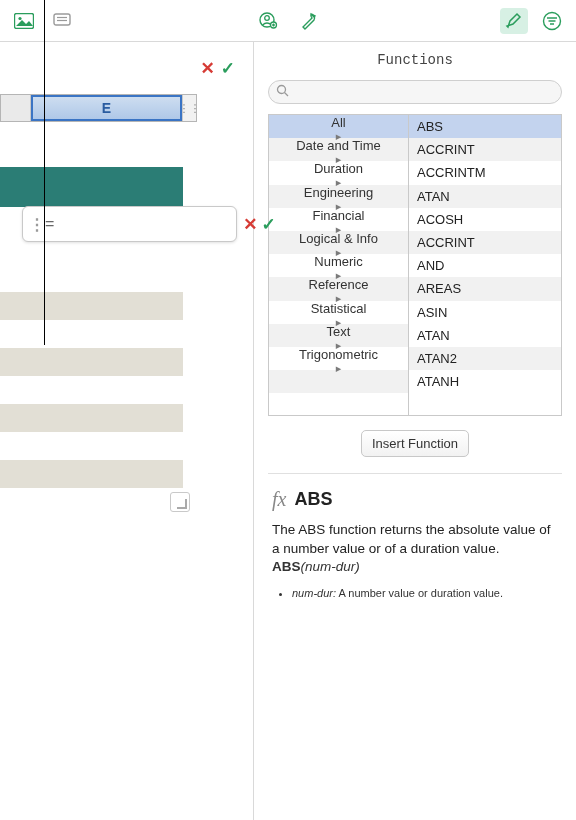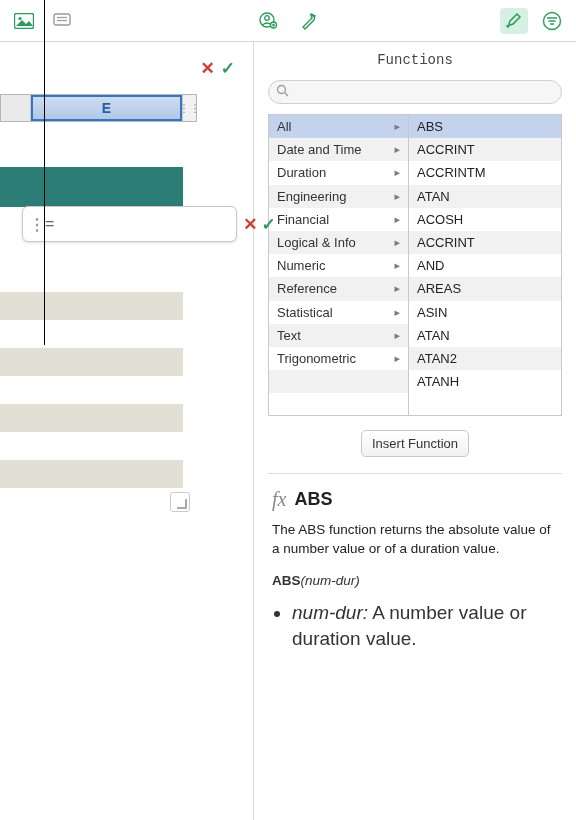--- a/index.html
+++ b/index.html
@@ -190,21 +190,21 @@
   }
   .row {
     height: 23.2px;
     display: flex; align-items: center;
     padding: 0 8px;
     font-size: 13px;
     cursor: pointer;
   }
   .row.alt { background: #f1f1f1; }
   .row.sel { background: #c3d3ee; }
-  .cat-col .row { justify-content: space-between; }
+  .cat-col .row { justify-content: space-between; flex-direction: column; }
   .chev { color: #7b7b7b; font-size: 11px; }
   .fn-col .row { color: #222; }
   .insert-wrap {
     display: flex; justify-content: center;
     padding: 14px 0 16px;
   }
   .insert-btn {
     border: 1px solid #c8c8c8;
     border-radius: 5px;
     background: linear-gradient(#fff,#f2f2f2);
@@ -227,26 +227,25 @@
   .fx-icon {
     font-style: italic; font-family: Georgia, serif;
     color: #888; font-size: 20px;
   }
   .help-title {
     font-size: 18px; font-weight: 700; color: #222;
   }
   .help-desc {
     font-size: 13.5px; color: #222;
     line-height: 1.4;
-    margin-bottom: 14px;
   }
   .help-sig { font-size: 13.5px; margin-bottom: 8px; }
   .help-sig b { font-weight: 700; }
   .help-sig i, .param-name { font-style: italic; }
-  .param-list { list-style: disc; padding-left: 20px; font-size: 19px; line-height: 1.4; margin-top: 12px; }
+  .param-list { list-style: disc; padding-left: 20px; font-size: 11px; line-height: 1.4; margin-top: 12px; }
 </style>
 </head>
 <body>
 
 <div class="callout-line"></div>
 
 <div class="toolbar">
   <div class="tb-left">
     <div class="icon-btn">
       <svg width="20" height="16" viewBox="0 0 20 16">

